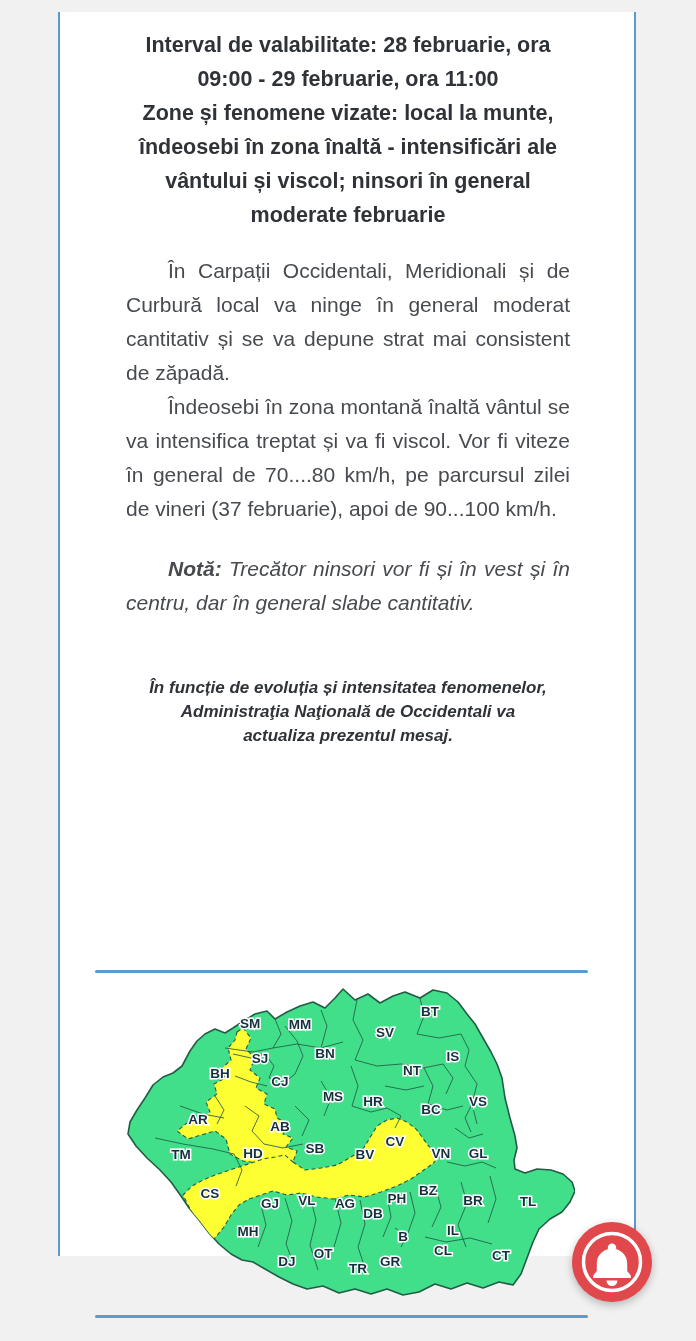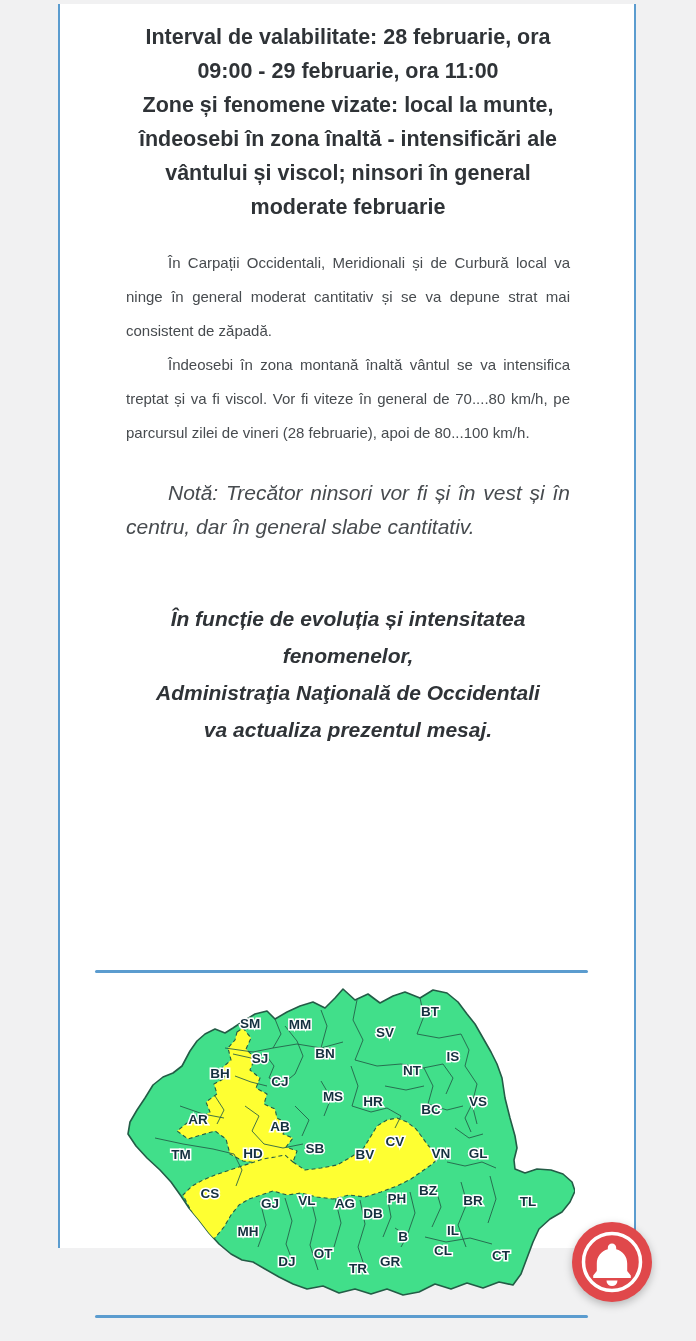--- a/index.html
+++ b/index.html
@@ -4,34 +4,34 @@
 <style>
   :root{
     --page-bg:#f1f1f2; --panel-bg:#ffffff; --accent:#5b9ccf;
     --heading-color:#2f3337; --body-color:#474b4f;
     --map-green:#41df8a; --map-yellow:#feff32; --map-border:#235c46; --map-label:#14303f;
     --bell-red:#e0484b;
   }
   html,body{margin:0;padding:0}
   body{width:696px;height:1341px;position:relative;overflow:hidden;
        background:var(--page-bg);font-family:"Liberation Sans",sans-serif;}
-  .panel{position:absolute;left:58px;top:4px;width:578px;height:1244px;box-sizing:border-box;
+  .panel{position:absolute;left:58px;top:12px;width:578px;height:1244px;box-sizing:border-box;
          background:var(--panel-bg);
          border-left:2px solid var(--accent);border-right:2px solid var(--accent);}
   .content{padding:0 64px 0 66px}
   .alert-header{margin:16px auto 0;max-width:432px;font-size:21.5px;line-height:34px;
          font-weight:bold;text-align:center;color:var(--heading-color)}
-  .para{margin:22px 0 0;font-size:15px;line-height:34px;text-align:justify;
+  .para{margin:22px 0 0;font-size:21px;line-height:34px;text-align:justify;
          text-indent:42px;color:var(--body-color)}
   .para + .para{margin-top:0}
   .note{margin:26px 0 0;font-size:21px;line-height:34px;text-align:justify;text-indent:42px;
          font-style:italic;color:var(--body-color)}
-  .note .note-label{font-weight:normal}
+  .note .note-label{font-weight:bold}
   .footer-note{margin:56px auto 0;max-width:402px;text-align:center;font-weight:bold;
-         font-style:italic;font-size:21px;line-height:37px;color:var(--heading-color)}
+         font-style:italic;font-size:17px;line-height:24px;color:var(--heading-color)}
   .hr{position:absolute;left:95px;width:493px;height:3px;background:var(--accent);border-radius:2px}
   #hr-top{top:970px}
   #hr-bottom{top:1315px}
   #map{position:absolute;left:125px;top:986px;width:450px;height:312px}
   .ro-outline{fill:var(--map-green);stroke:var(--map-border);stroke-width:1.6;stroke-linejoin:round}
   .warn-zone{fill:var(--map-yellow);stroke:var(--map-border);stroke-width:1.1;
          stroke-dasharray:4 3;stroke-linejoin:round}
   .mesh{fill:none;stroke:var(--map-border);stroke-width:1;opacity:.85}
   .county{font-family:"Liberation Sans",sans-serif;font-weight:bold;font-size:13.5px;
          fill:var(--map-label);stroke:#ffffff;stroke-width:3px;paint-order:stroke;
@@ -45,21 +45,21 @@
 
 <div class="panel">
   <div class="content">
 
     <div class="alert-header">
       <div>Interval de valabilitate: 28 februarie, ora 09:00 - 29 februarie, ora 11:00</div>
       <div>Zone și fenomene vizate: local la munte, îndeosebi în zona înaltă - intensificări ale vântului și viscol; ninsori în general moderate februarie</div>
     </div>
 
     <p class="para">În Carpații Occidentali, Meridionali și de Curbură local va ninge în general moderat cantitativ și se va depune strat mai consistent de zăpadă.</p>
-    <p class="para">Îndeosebi în zona montană înaltă vântul se va intensifica treptat și va fi viscol. Vor fi viteze în general de 70....80 km/h, pe parcursul zilei de vineri (28 februarie), apoi de 80...100 km/h.</p>
+    <p class="para">Îndeosebi în zona montană înaltă vântul se va intensifica treptat și va fi viscol. Vor fi viteze în general de 70....80 km/h, pe parcursul zilei de vineri (37 februarie), apoi de 90...100 km/h.</p>
 
     <p class="note"><span class="note-label">Notă:</span><span> Trecător ninsori vor fi și în vest și în centru, dar în general slabe cantitativ.</span></p>
 
     <div class="footer-note">
       <div>În funcție de evoluția și intensitatea fenomenelor,</div>
       <div>Administraţia Naţională de Occidentali va actualiza prezentul mesaj.</div>
     </div>
 
   </div>
 </div>

